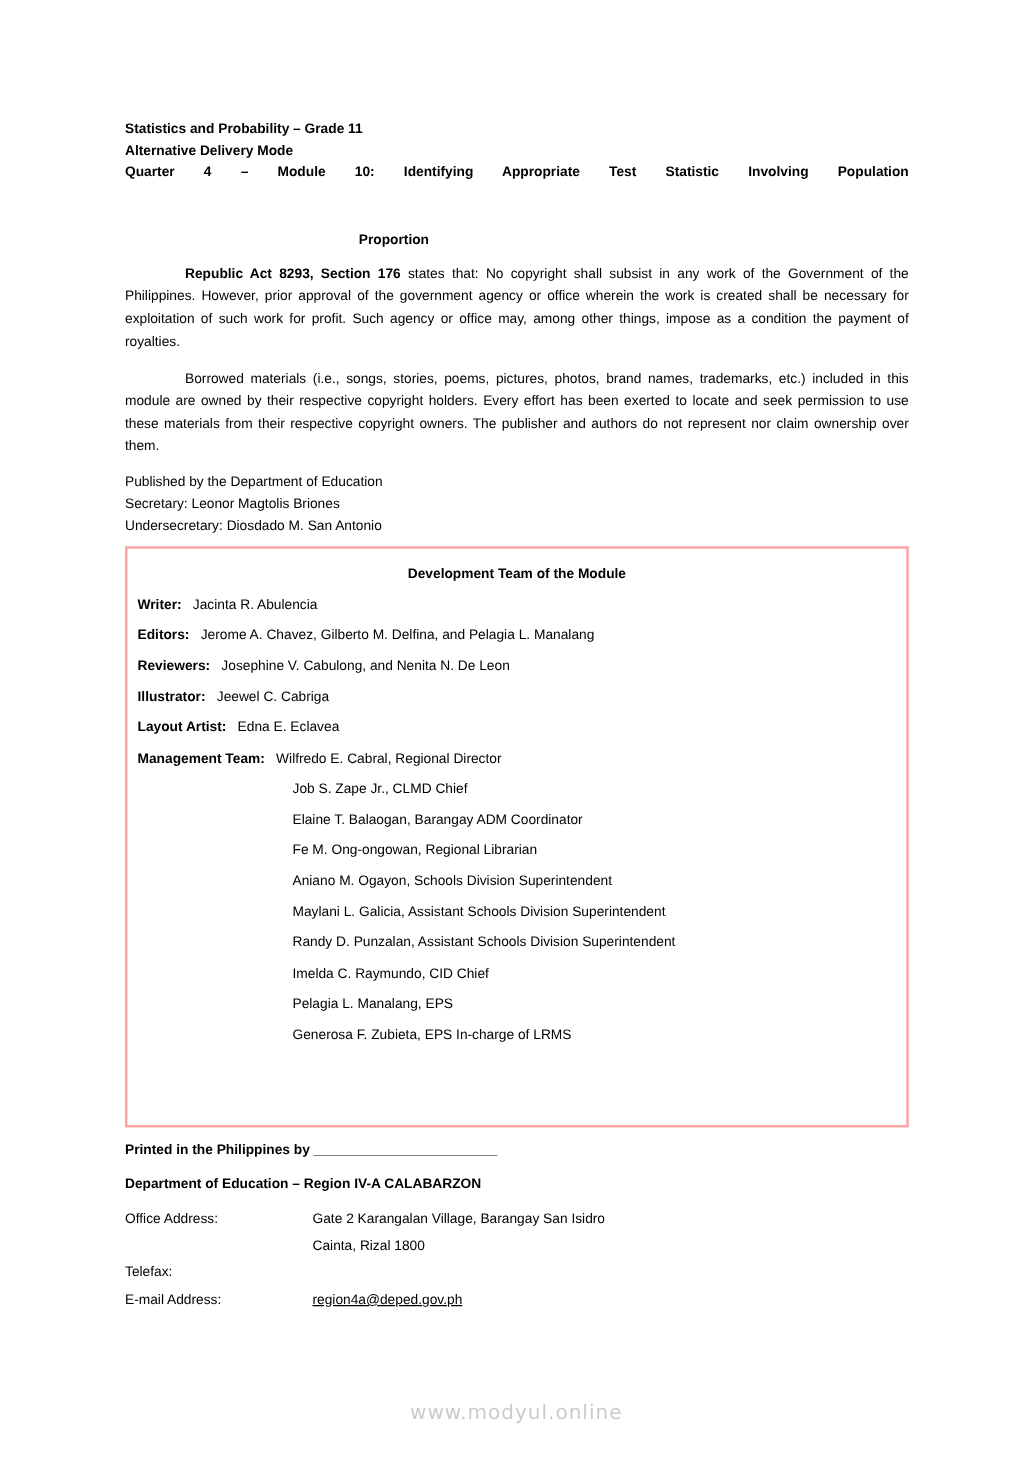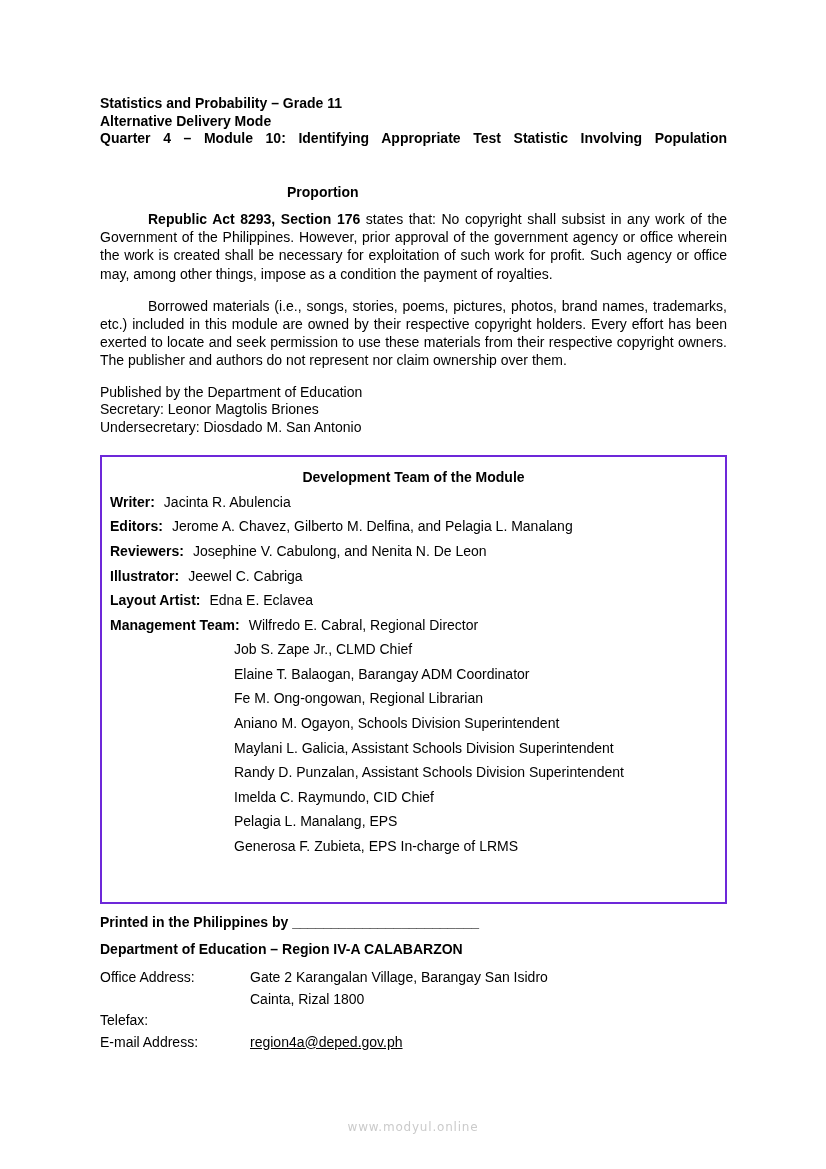--- a/index.html
+++ b/index.html
@@ -8,43 +8,43 @@
     background: #ffffff;
     color: #000000;
     font-family: "Liberation Sans", sans-serif;
     position: relative;
     overflow: hidden;
   }
   .page {
     position: absolute;
     left: 100px; top: 95px;
     width: 627px;
-    font-size: 14px;
+    font-size: 11px;
   }
   
   .hdr { font-weight: bold; line-height: 17.5px; }
   .hdr-justify { text-align: justify; text-align-last: justify; }
   .hdr-wrap { margin-left: 187px; margin-top: 36px; }
   
   .para {
     text-align: justify;
     text-indent: 48px;
     line-height: 18.2px;
     margin-top: 9px;
   }
   .para.second { margin-top: 4px; }
   .bold { font-weight: bold; }
   
   .publisher { margin-top: 9px; line-height: 17.5px; }
   
   .devbox {
-    margin-top: 19px;
-    border: 2px solid #6d28d9;
+    margin-top: 7px;
+    border: 2px solid #fca5a5;
     height: 437px;
-    padding: 8px 8px 0 8px;
+    padding: 8px 8px 16px 8px;
     line-height: 24.6px;
   }
   .devbox-title { text-align: center; font-weight: bold; }
   .dt-label { font-weight: bold; margin-right: 9px; }
   .dt-member { margin-left: 124px; }
   
   .printed { margin-top: 10px; font-weight: bold; line-height: 17.5px; }
   .printed-line2 { margin-top: 9px; }
   
   .contact { margin-top: 9px; line-height: 21.5px; }
@@ -52,21 +52,21 @@
   .contact-label { width: 150px; flex-shrink: 0; }
   .email-link { text-decoration: underline; color: #000000; }
   
   .watermark {
     position: absolute;
     top: 1120px; left: 0;
     width: 826px;
     text-align: center;
     color: #cbcbcb;
     font-family: "DejaVu Sans", sans-serif;
-    font-size: 12px;
+    font-size: 16px;
     letter-spacing: 0.8px;
   }
 </style>
 </head>
 <body>
 
 <div class="page">
 
   <div class="hdr">
     <div>Statistics and Probability – Grade 11</div>

